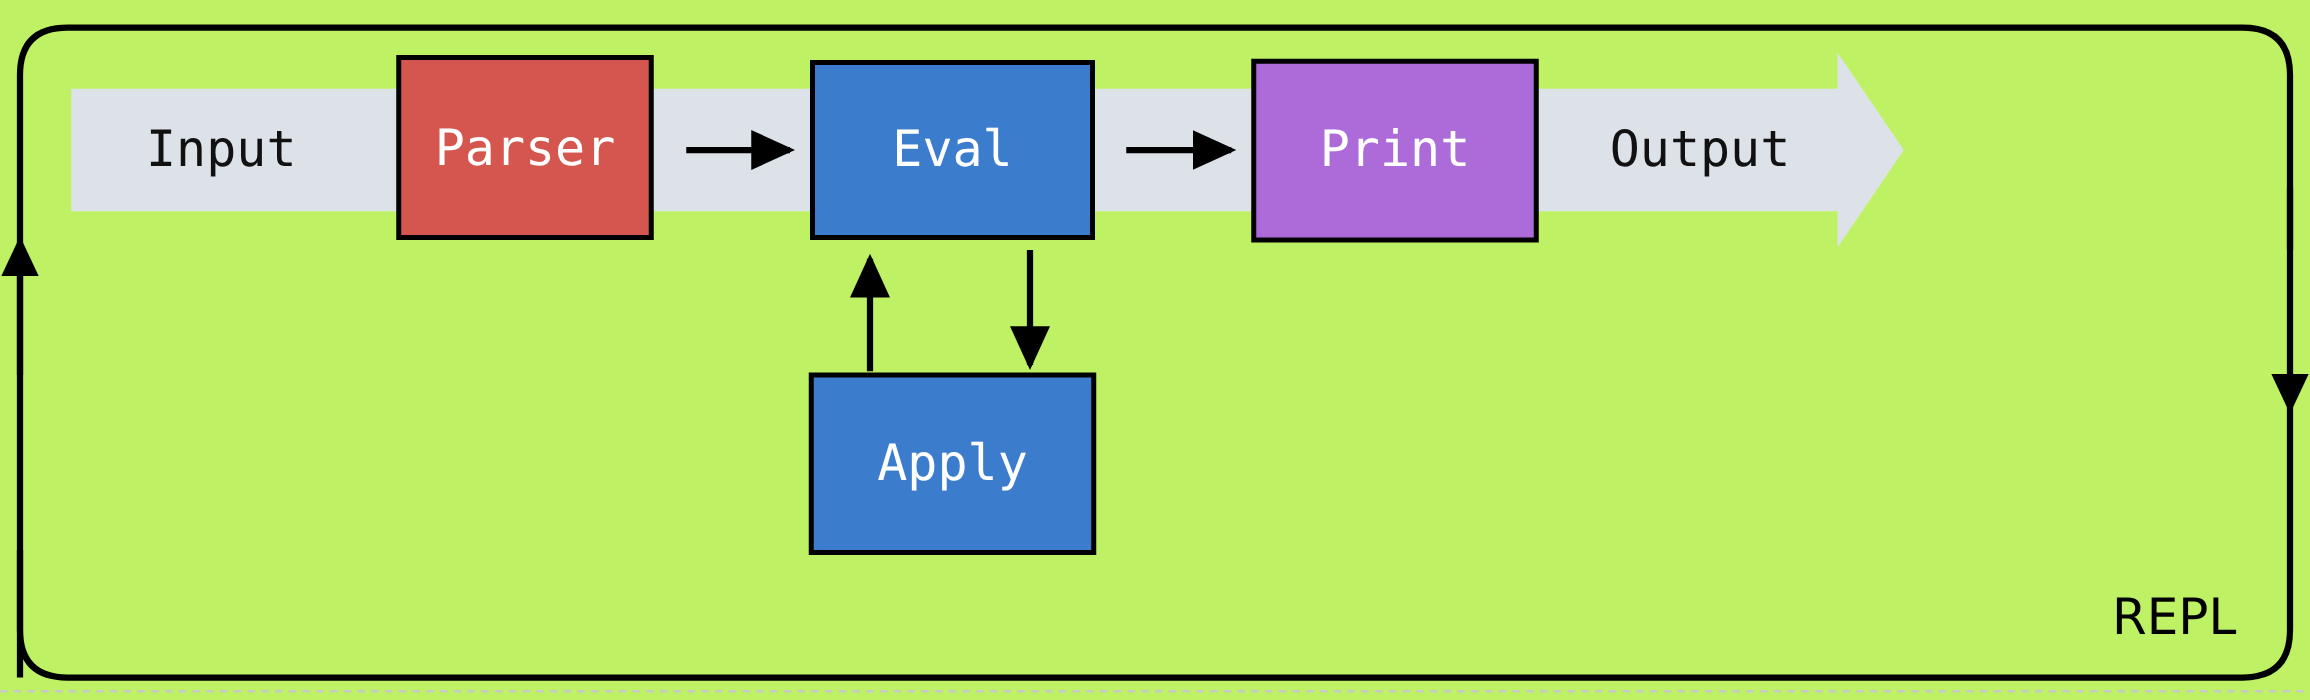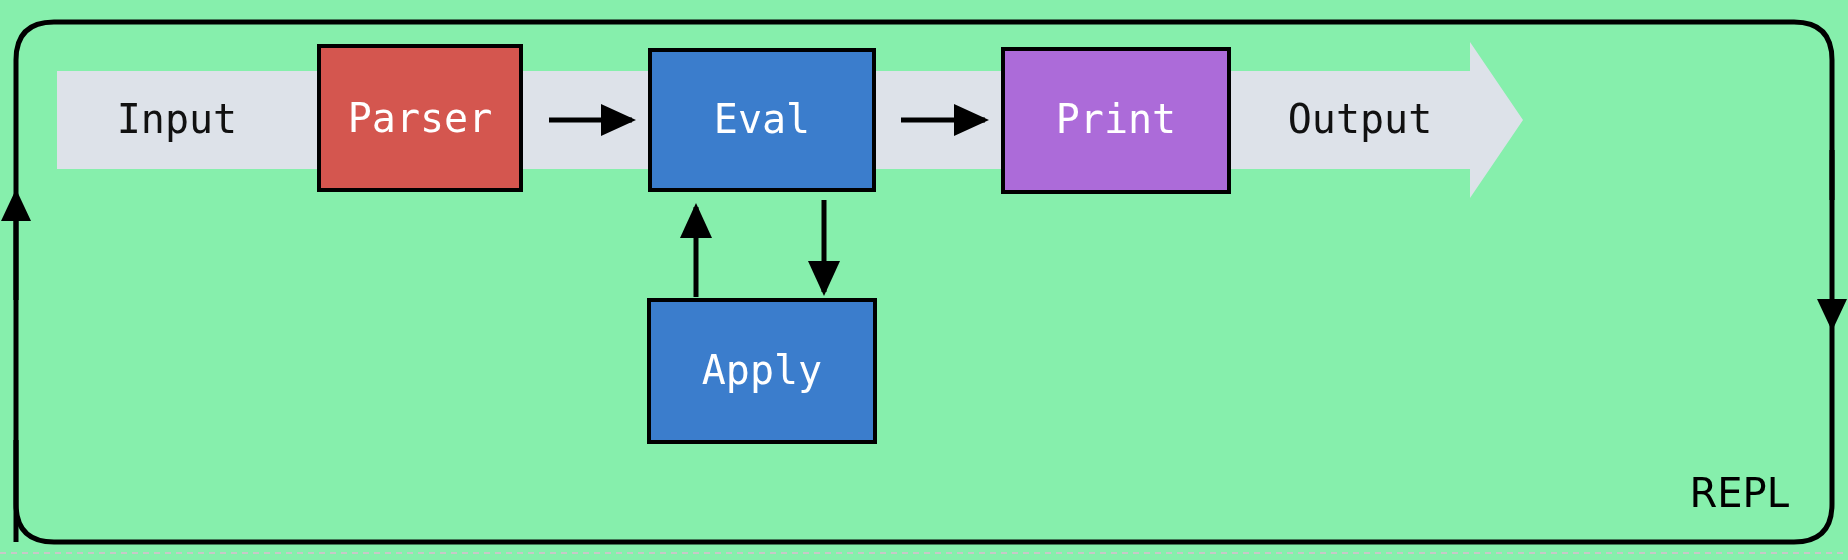--- a/index.html
+++ b/index.html
@@ -8,21 +8,21 @@
     padding: 0;
     background: #ffffff;
   }
   body {
     font-family: "DejaVu Sans Mono", monospace;
   }
   #stage {
     position: relative;
     width: 1848px;
     height: 560px;
-    background: #86efac;
+    background: #bef264;
     overflow: hidden;
   }
   #diagram-svg {
     position: absolute;
     left: 0;
     top: 0;
     width: 1848px;
     height: 560px;
     display: block;
   }

